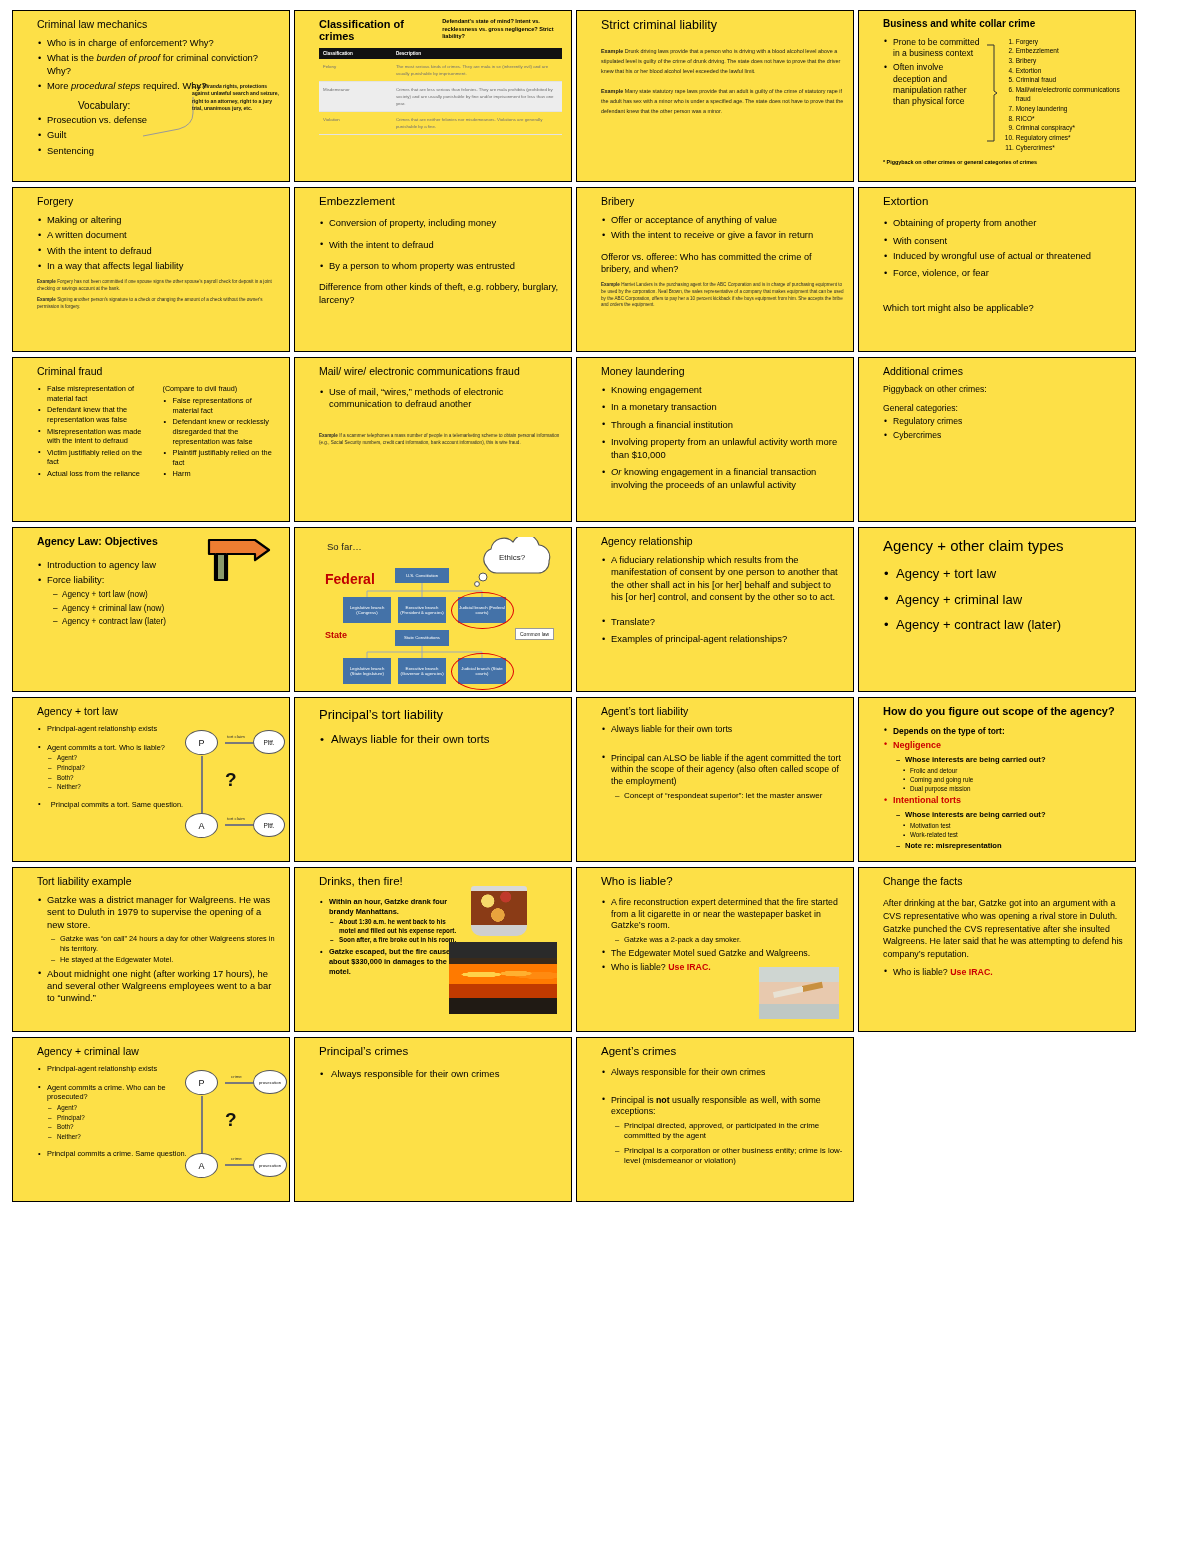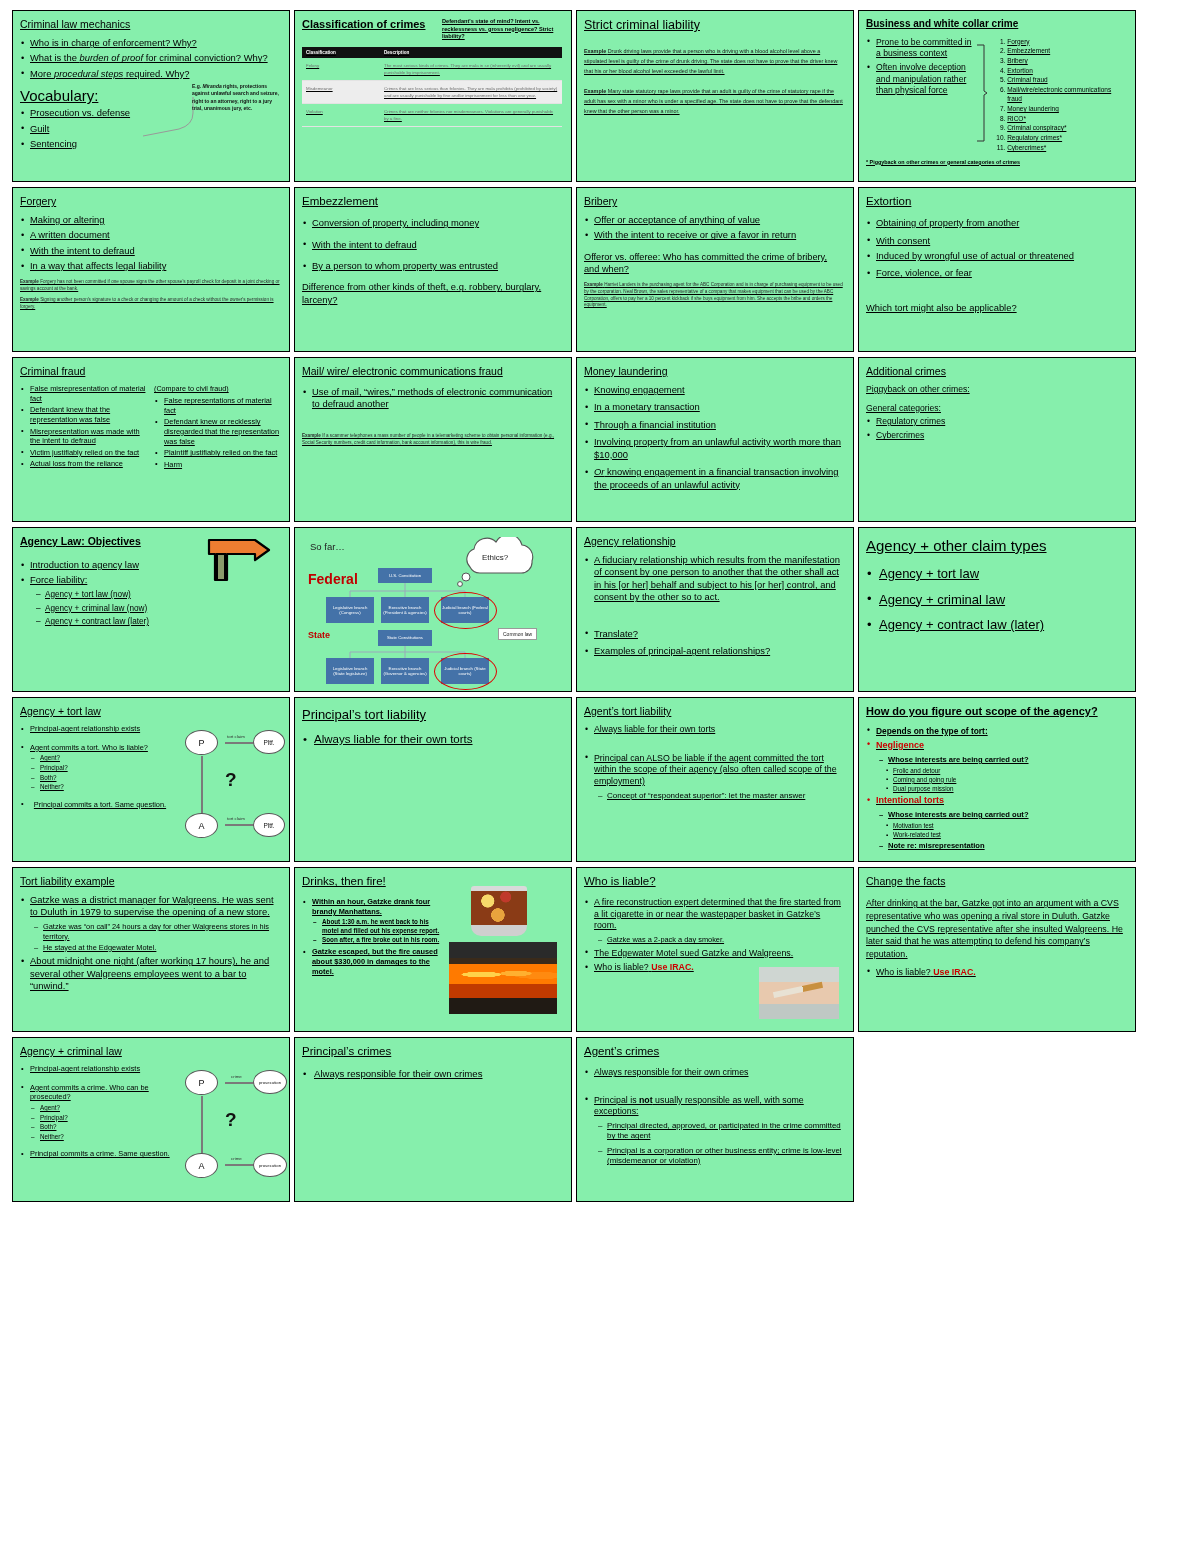--- a/index.html
+++ b/index.html
@@ -9,26 +9,25 @@
     background:#ffffff;
     font-family:"Liberation Sans", sans-serif;
     color:#000;
     overflow:hidden;
   }
   .sheet { position:relative; width:1200px; height:1553px; padding:10px 12px; }
   .grid { display:grid; grid-template-columns: repeat(4, 278px); column-gap:4px; row-gap:5px; }
 
   .slide {
     border:1.6px solid #000;
-    background:#86efac;
+    background:#fde047;
     position:relative;
     height:165px;
-    padding:7px 9px 5px 7px;
+    padding:7px 9px 5px 24px;
     overflow:hidden;
-    text-decoration:underline;
   }
   .slide.tall { height:172px; }
 
   .title { font-size:10.5px; font-weight:400; line-height:1.15; margin:0 0 7px 0; }
   .title.b { font-weight:bold; }
 
   ul.b { list-style:none; margin:0; padding:0; }
   ul.b > li {
     font-size:8.6px; line-height:1.32; margin-bottom:3px;
     padding-left:10px; position:relative;
@@ -154,21 +153,21 @@
 <div class="sheet">
 <div class="grid">
 
   <div class="slide tall">
     <div class="title">Criminal law mechanics</div>
     <ul class="b lg">
       <li><span>Who is in charge of enforcement? Why?</span></li>
       <li>What is the <span class="italic">burden of proof</span> for criminal conviction? Why?</li>
       <li>More <span class="italic">procedural steps</span> required. Why?</li>
     </ul>
-    <div style="font-size:15px;margin-top:7px;">Vocabulary:</div>
+    <div style="font-size:10px;margin-top:7px;margin-left:41px;">Vocabulary:</div>
     <ul class="b lg" style="margin-top:3px;">
       <li>Prosecution vs. defense</li>
       <li>Guilt</li>
       <li>Sentencing</li>
     </ul>
     <svg class="curve" viewBox="0 0 60 44">
       <path d="M52,2 L52,18 Q52,30 38,34 L2,41" stroke="#999" stroke-width="1" fill="none"></path>
     </svg>
     <div class="callout">E.g. <span class="italic">Miranda</span> rights, protections against unlawful search and seizure, right to an attorney, right to a jury trial, unanimous jury, etc.</div>
   </div>
@@ -389,21 +388,21 @@
       <div class="box" style="left:24px;top:123px;width:48px;height:26px;">Legislative branch (State legislature)</div>
       <div class="box" style="left:79px;top:123px;width:48px;height:26px;">Executive branch (Governor &amp; agencies)</div>
       <div class="box" style="left:139px;top:123px;width:48px;height:26px;">Judicial branch (State courts)</div>
       <div class="ellipse" style="left:132px;top:118px;width:63px;height:37px;"></div>
     </div>
   </div>
 
   <div class="slide">
     <div class="title">Agency relationship</div>
     <ul class="b lg">
-      <li style="margin-bottom:24px;">A fiduciary relationship which results from the manifestation of consent by one person to another that the other shall act in his [or her] behalf and subject to his [or her] control, and consent by the other so to act.</li>
+      <li style="margin-bottom:12px;">A fiduciary relationship which results from the manifestation of consent by one person to another that the other shall act in his [or her] behalf and subject to his [or her] control, and consent by the other so to act.</li>
       <li style="margin-bottom:5px;">Translate?</li>
       <li>Examples of principal-agent relationships?</li>
     </ul>
   </div>
 
   <div class="slide">
     <div class="big-head">Agency + other claim types</div>
     <ul class="b xl">
       <li>Agency + tort law</li>
       <li>Agency + criminal law</li>

